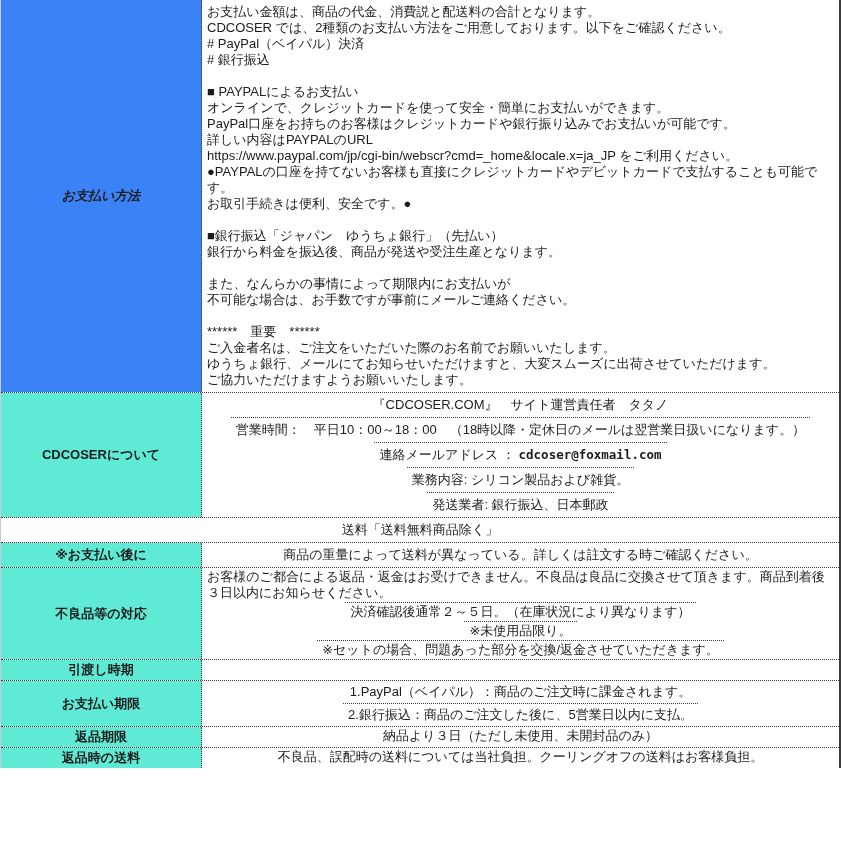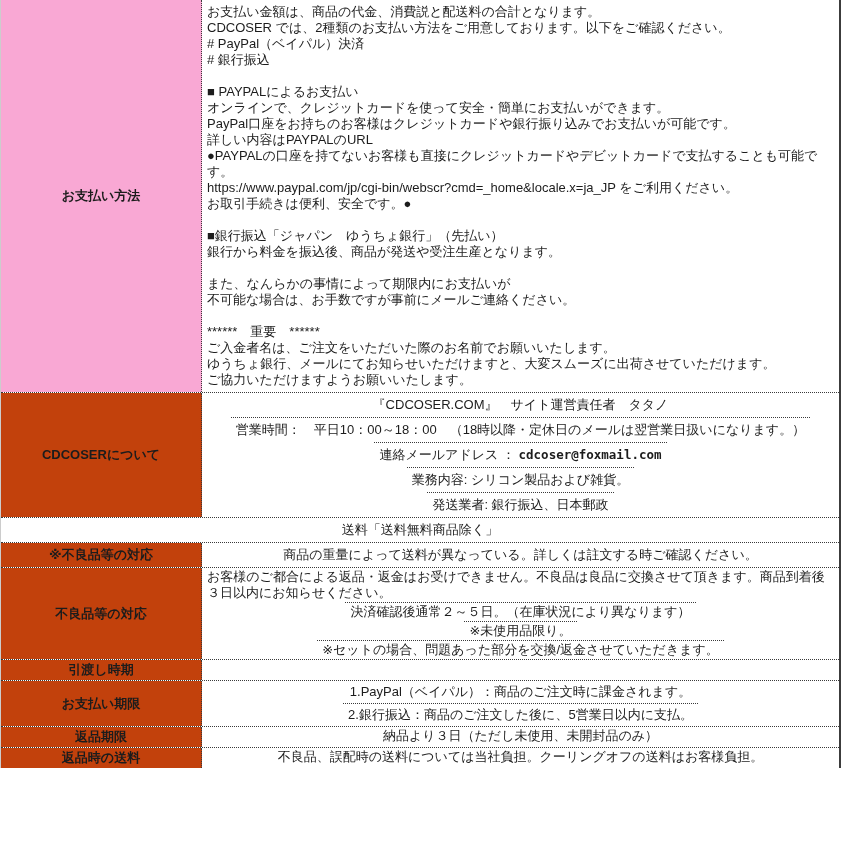--- a/index.html
+++ b/index.html
@@ -24,25 +24,25 @@
   .section:first-child{border-top:none;}
   .label-cell{
     width:201px;
     flex:0 0 201px;
     box-sizing:border-box;
     display:flex;
     align-items:center;
     justify-content:center;
     text-align:center;
     font-weight:bold;
-    background:#c2410c;
+    background:#5eead4;
     border-right:1px dotted #3a3a3a;
     padding:2px 6px;
   }
-  .section.first .label-cell{background:#f9a8d4;}
+  .section.first .label-cell{background:#3b82f6;font-style:italic;}
   .content-cell{
     flex:1 1 auto;
     min-width:0;
     display:flex;
     flex-direction:column;
     align-items:center;
   }
   .subrow{
     border-top:1px dotted #3a3a3a;
     padding:3px 5px 3px 5px;
@@ -71,22 +71,22 @@
       <div class="subrow pad-big">
           <div class="line">お支払い金額は、商品の代金、消費説と配送料の合計となります。</div>
           <div class="line">CDCOSER では、2種類のお支払い方法をご用意しております。以下をご確認ください。</div>
           <div class="line"># PayPal（ベイパル）決済</div>
           <div class="line"># 銀行振込</div>
           <div class="line blank">&nbsp;</div>
           <div class="line">■ PAYPALによるお支払い</div>
           <div class="line">オンラインで、クレジットカードを使って安全・簡単にお支払いができます。</div>
           <div class="line">PayPal口座をお持ちのお客様はクレジットカードや銀行振り込みでお支払いが可能です。</div>
           <div class="line">詳しい内容はPAYPALのURL</div>
+          <div class="line">https://www.paypal.com/jp/cgi-bin/webscr?cmd=_home&amp;locale.x=ja_JP をご利用ください。</div>
           <div class="line">●PAYPALの口座を持てないお客様も直接にクレジットカードやデビットカードで支払することも可能です。</div>
-          <div class="line">https://www.paypal.com/jp/cgi-bin/webscr?cmd=_home&amp;locale.x=ja_JP をご利用ください。</div>
           <div class="line">お取引手続きは便利、安全です。●</div>
           <div class="line blank">&nbsp;</div>
           <div class="line">■銀行振込「ジャパン　ゆうちょ銀行」（先払い）</div>
           <div class="line">銀行から料金を振込後、商品が発送や受注生産となります。</div>
           <div class="line blank">&nbsp;</div>
           <div class="line">また、なんらかの事情によって期限内にお支払いが</div>
           <div class="line">不可能な場合は、お手数ですが事前にメールご連絡ください。</div>
           <div class="line blank">&nbsp;</div>
           <div class="line">******　重要　******</div>
           <div class="line">ご入金者名は、ご注文をいただいた際のお名前でお願いいたします。</div>
@@ -107,21 +107,21 @@
     </div>
   </div>
 
   <div class="section">
     <div class="content-cell">
       <div class="subrow pad-big">送料「送料無料商品除く」</div>
     </div>
   </div>
 
   <div class="section">
-    <div class="label-cell">※不良品等の対応</div>
+    <div class="label-cell">※お支払い後に</div>
     <div class="content-cell">
       <div class="subrow pad-big">商品の重量によって送料が異なっている。詳しくは註文する時ご確認ください。</div>
     </div>
   </div>
 
   <div class="section">
     <div class="label-cell">不良品等の対応</div>
     <div class="content-cell">
       <div class="subrow pad-tight">お客様のご都合による返品・返金はお受けできません。不良品は良品に交換させて頂きます。商品到着後３日以内にお知らせください。</div>
       <div class="subrow pad-tight">決済確認後通常２～５日。（在庫状況により異なります）</div>

